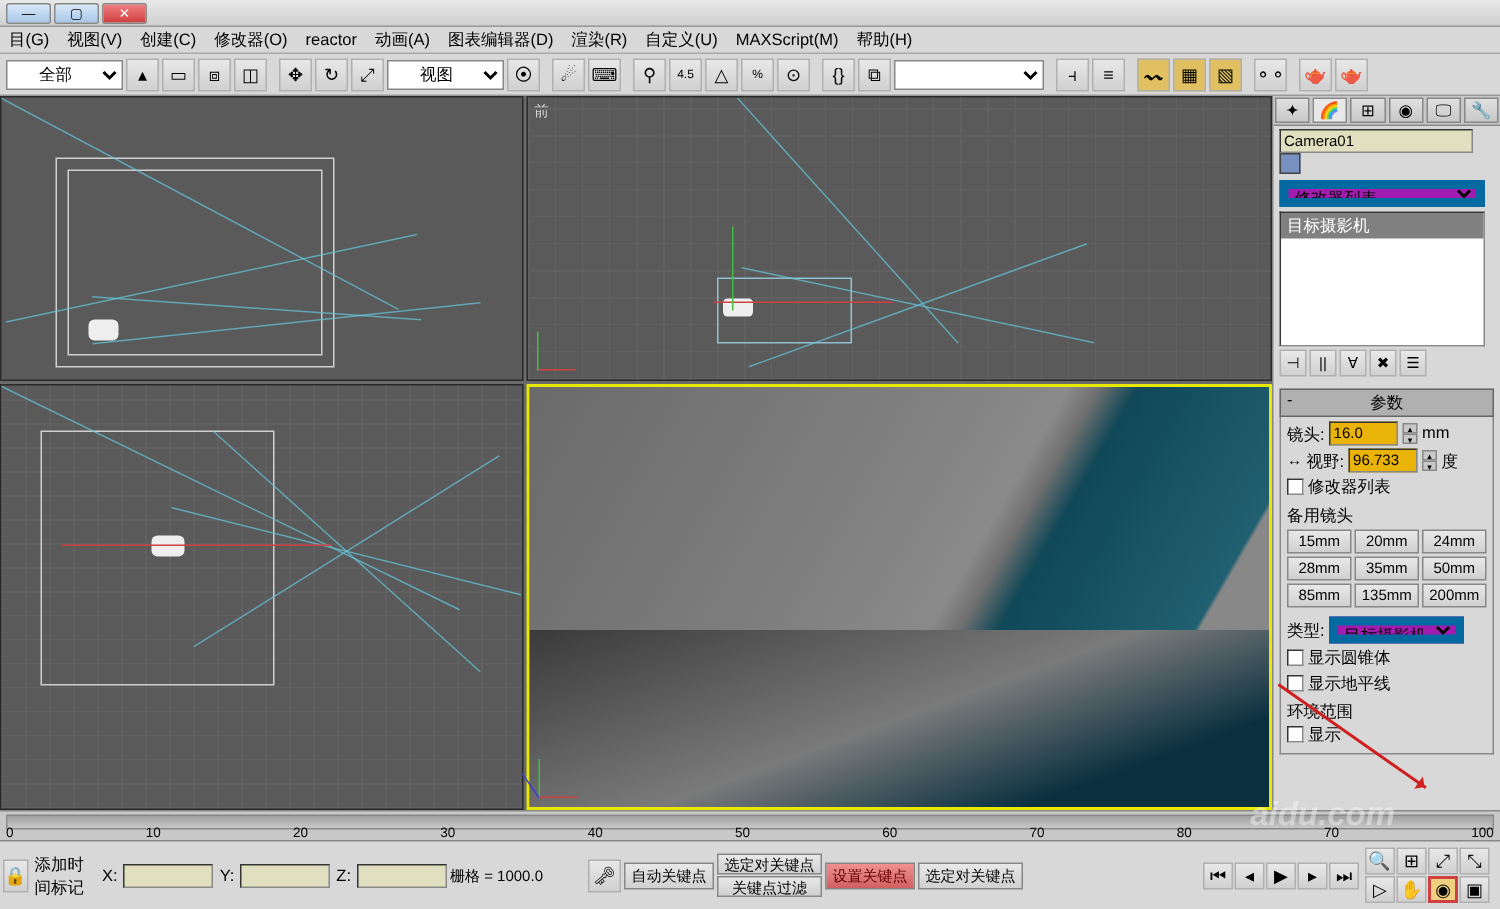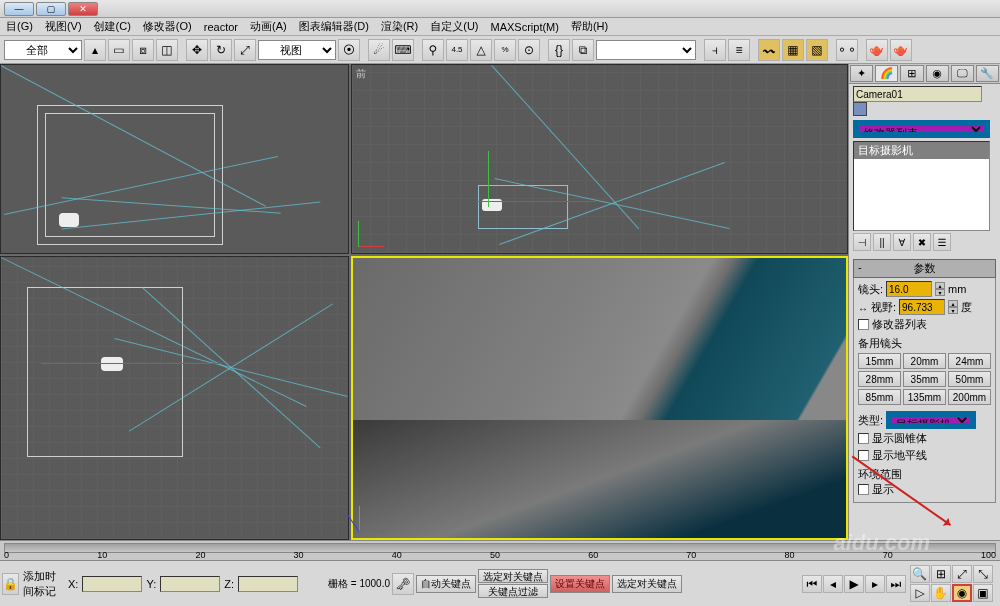--- a/index.html
+++ b/index.html
@@ -240,21 +240,21 @@
 }
 .sb-coords {
   flex:0 0 300px; display:flex; align-items:center;
   padding:2px; gap:4px;
 }
 .coord-field {
   height:16px; width:60px; background:#e0e0c0;
   border:1px inset #888; font-size:10px; padding:0 2px;
 }
 .sb-grid {
-  width:90px; display:flex; align-items:flex-end; justify-content:center;
+  width:90px; display:flex; align-items:flex-start; justify-content:center;
   font-size:10px; flex-direction:column;
 }
 .sb-anim {
   flex:1; display:flex; align-items:center; gap:2px;
   padding:2px;
 }
 .anim-btn {
   height:18px; padding:0 4px;
   border:1px solid #888; background:linear-gradient(#e8e8e8,#d0d0d0);
   font-size:10px; cursor:pointer;

